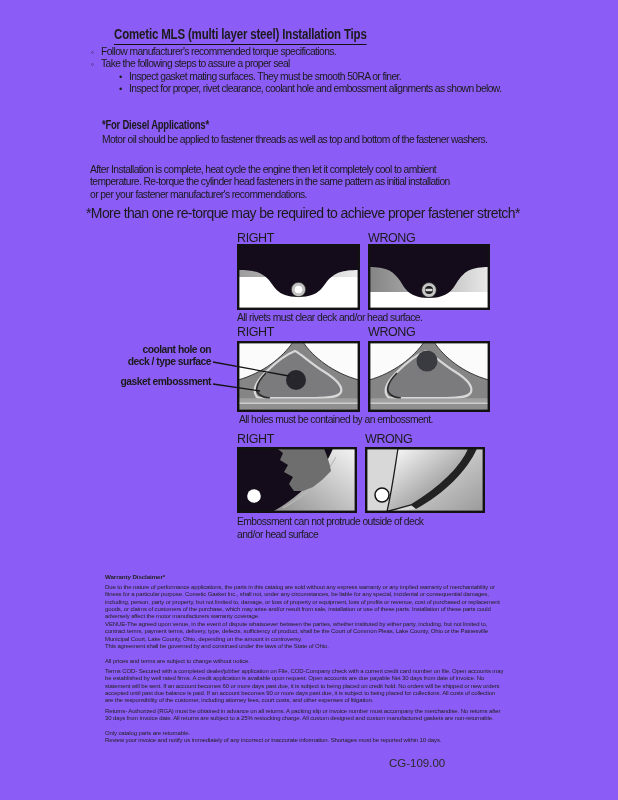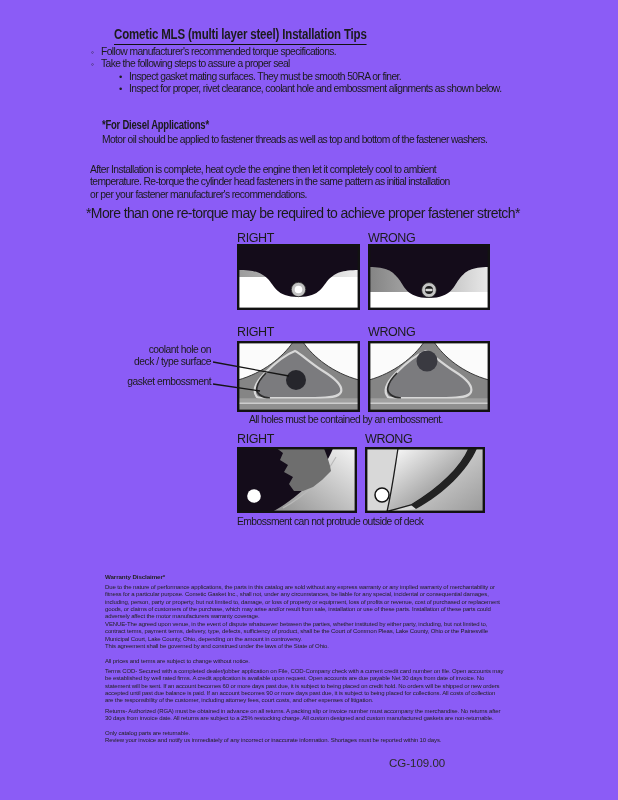--- a/index.html
+++ b/index.html
@@ -27,25 +27,25 @@
   .note{top:205px;left:86px;font-size:14px;letter-spacing:-0.6px;white-space:nowrap;}
 
   .hdr{text-align:left;font-size:12.5px;letter-spacing:-0.4px;white-space:nowrap;}
   .h1L{top:231px;left:237px;width:123px;} .h1R{top:231px;left:368px;width:122px;}
   .h2L{top:325px;left:237px;width:123px;} .h2R{top:325px;left:368px;width:122px;}
   .h3L{top:432px;left:237px;width:120px;} .h3R{top:432px;left:365px;width:120px;}
 
   .cap{font-size:10.3px;letter-spacing:-0.55px;line-height:13px;}
   .cap div{white-space:nowrap;}
   .cap1{top:311px;left:237px;}
-  .cap2{top:413px;left:239px;margin-left:10px;}
+  .cap2{top:413px;left:239px;}
   .cap3{top:515px;left:237px;}
 
   .lbl{font-size:10.3px;letter-spacing:-0.5px;line-height:11.5px;text-align:right;width:113px;}
-  .lbl div{white-space:nowrap;}
+  .lbl div{white-space:nowrap;font-weight:bold;}
   .lblA{top:344px;left:98px;}
   .lblB{top:376px;left:98px;}
 
   .diagram-svg{position:absolute;top:225px;left:0;width:618px;height:330px;}
 
   .wr{font-size:6px;letter-spacing:-0.12px;line-height:7.35px;color:#222;}
   .wr div{white-space:nowrap;}
   .wr-head{top:573px;left:105px;font-size:6.2px;font-weight:bold;letter-spacing:-0.1px;white-space:nowrap;color:#222;}
   .wr1{top:584px;left:105px;}
   .wr2{top:621px;left:105px;}
@@ -89,25 +89,29 @@
   <div class="abs hdr h3R">WRONG</div>
 
   <div class="abs lbl lblA">
       <div>coolant hole on</div>
       <div>deck / type surface</div>
     </div>
   <div class="abs lbl lblB">
       <div>gasket embossment</div>
     </div>
 
+  <div class="abs cap cap1">
+      <div>All rivets must clear deck and/or head surface.</div>
+    </div>
   <div class="abs cap cap2">
       <div>All holes must be contained by an embossment.</div>
     </div>
   <div class="abs cap cap3">
       <div>Embossment can not protrude outside of deck</div>
+      <div>and/or head surface</div>
     </div>
 
   <svg class="diagram-svg" viewBox="0 225 618 330">
     <defs>
       <linearGradient id="gb1r" x1="0" y1="0" x2="1" y2="0">
         <stop offset="0" stop-color="#9c9c9c"></stop>
           <stop offset="0.55" stop-color="#c6c6c6"></stop>
           <stop offset="1" stop-color="#ededed"></stop>
       </linearGradient>
       <linearGradient id="gb1w" x1="0" y1="0" x2="1" y2="0">

